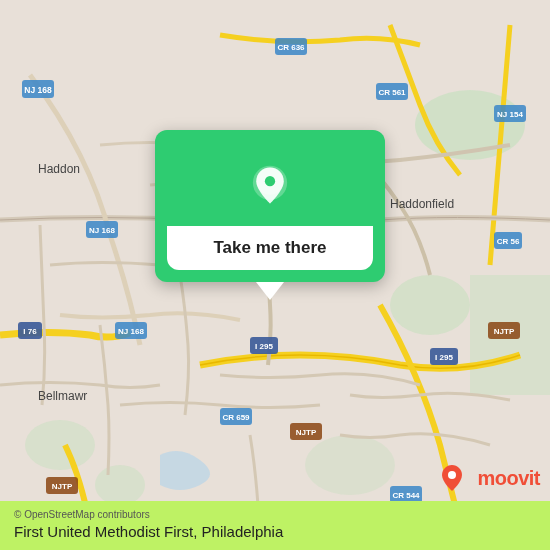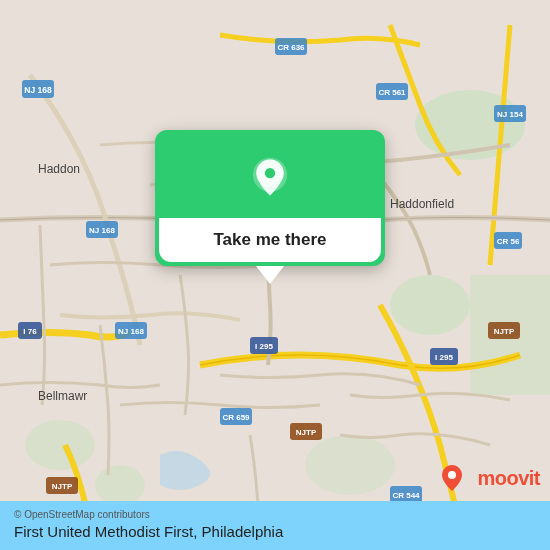--- a/index.html
+++ b/index.html
@@ -33,21 +33,21 @@
       width: 100%;
       height: 100%;
     }
 
     
     .bottom-bar {
       position: absolute;
       bottom: 0;
       left: 0;
       right: 0;
-      background: #7dd3fc;
+      background: #bef264;
       padding: 8px 14px 10px 14px;
       z-index: 10;
     }
 
     .attribution {
       font-size: 10px;
       color: #555;
       margin-bottom: 3px;
     }
 
@@ -58,21 +58,21 @@
     }
 
     
     .popup-card {
       position: absolute;
       top: 130px;
       left: 155px;
       width: 230px;
       background: #2ecc71;
       border-radius: 12px;
-      padding: 4px;
+      padding: 12px;
       z-index: 20;
       box-shadow: 0 4px 16px rgba(0,0,0,0.28);
       overflow: visible;
     }
 
     .popup-icon-area {
       display: flex;
       justify-content: center;
       align-items: center;
       padding: 22px 0 14px 0;

